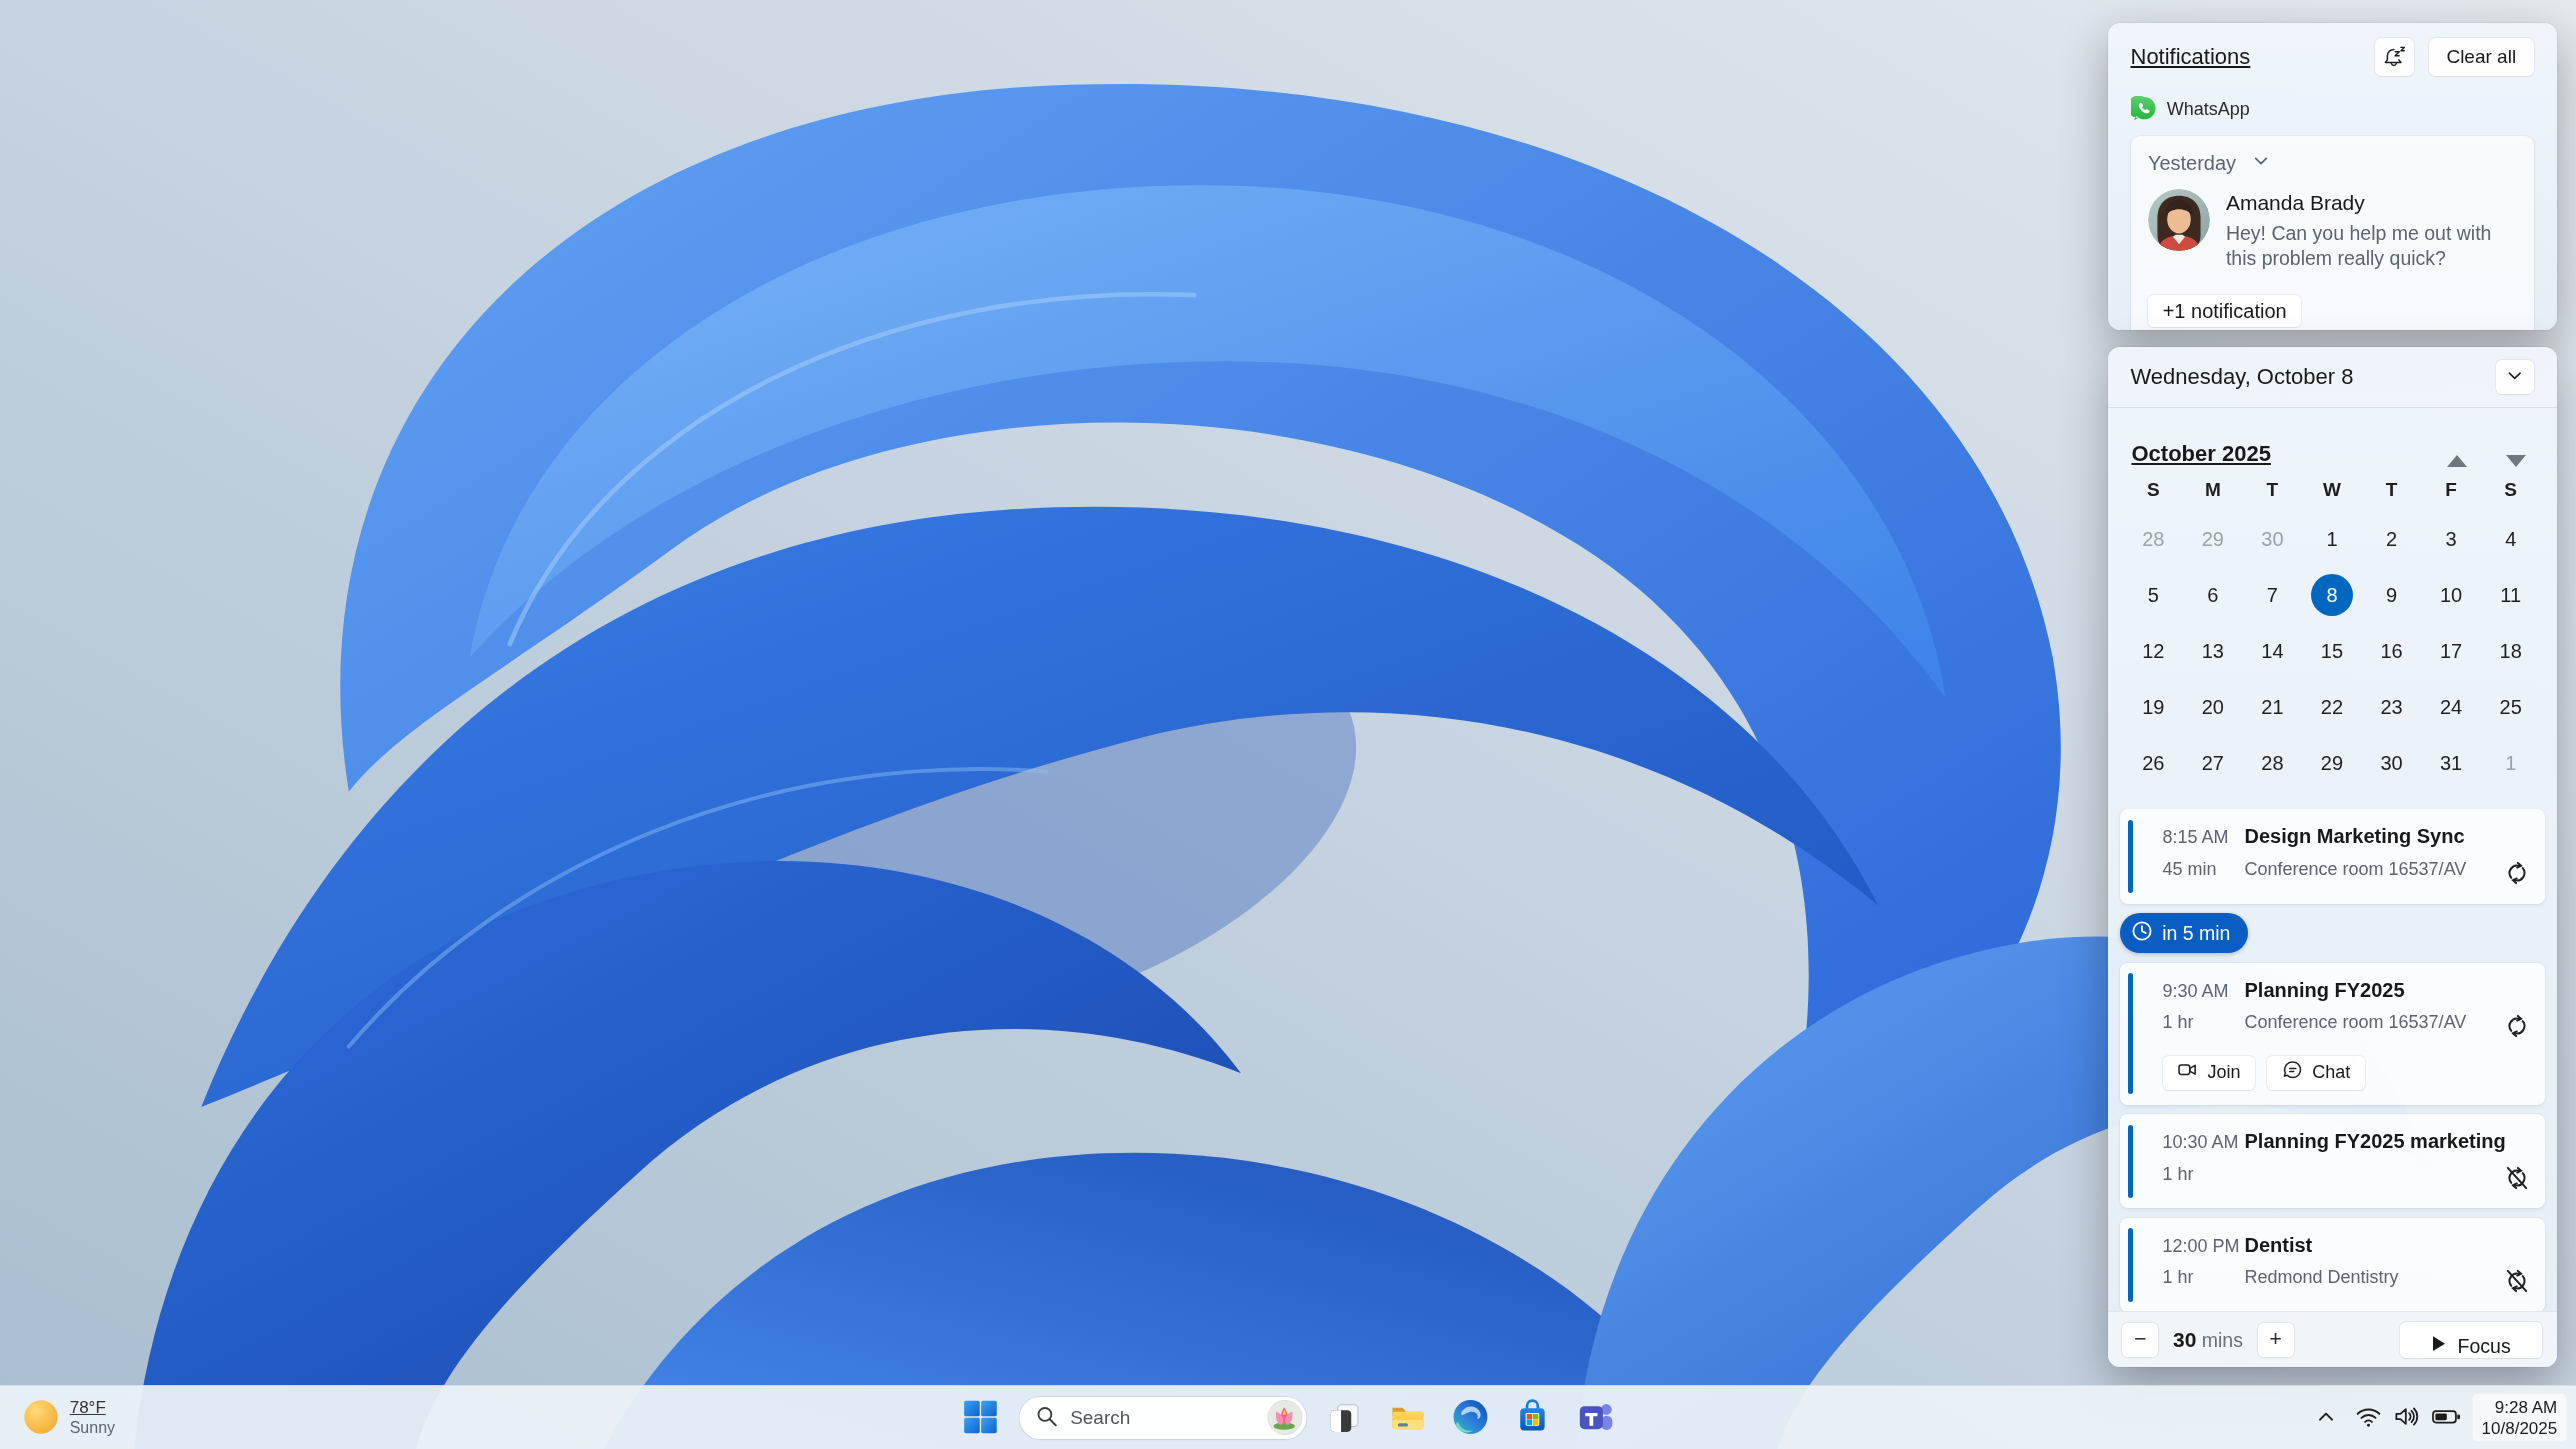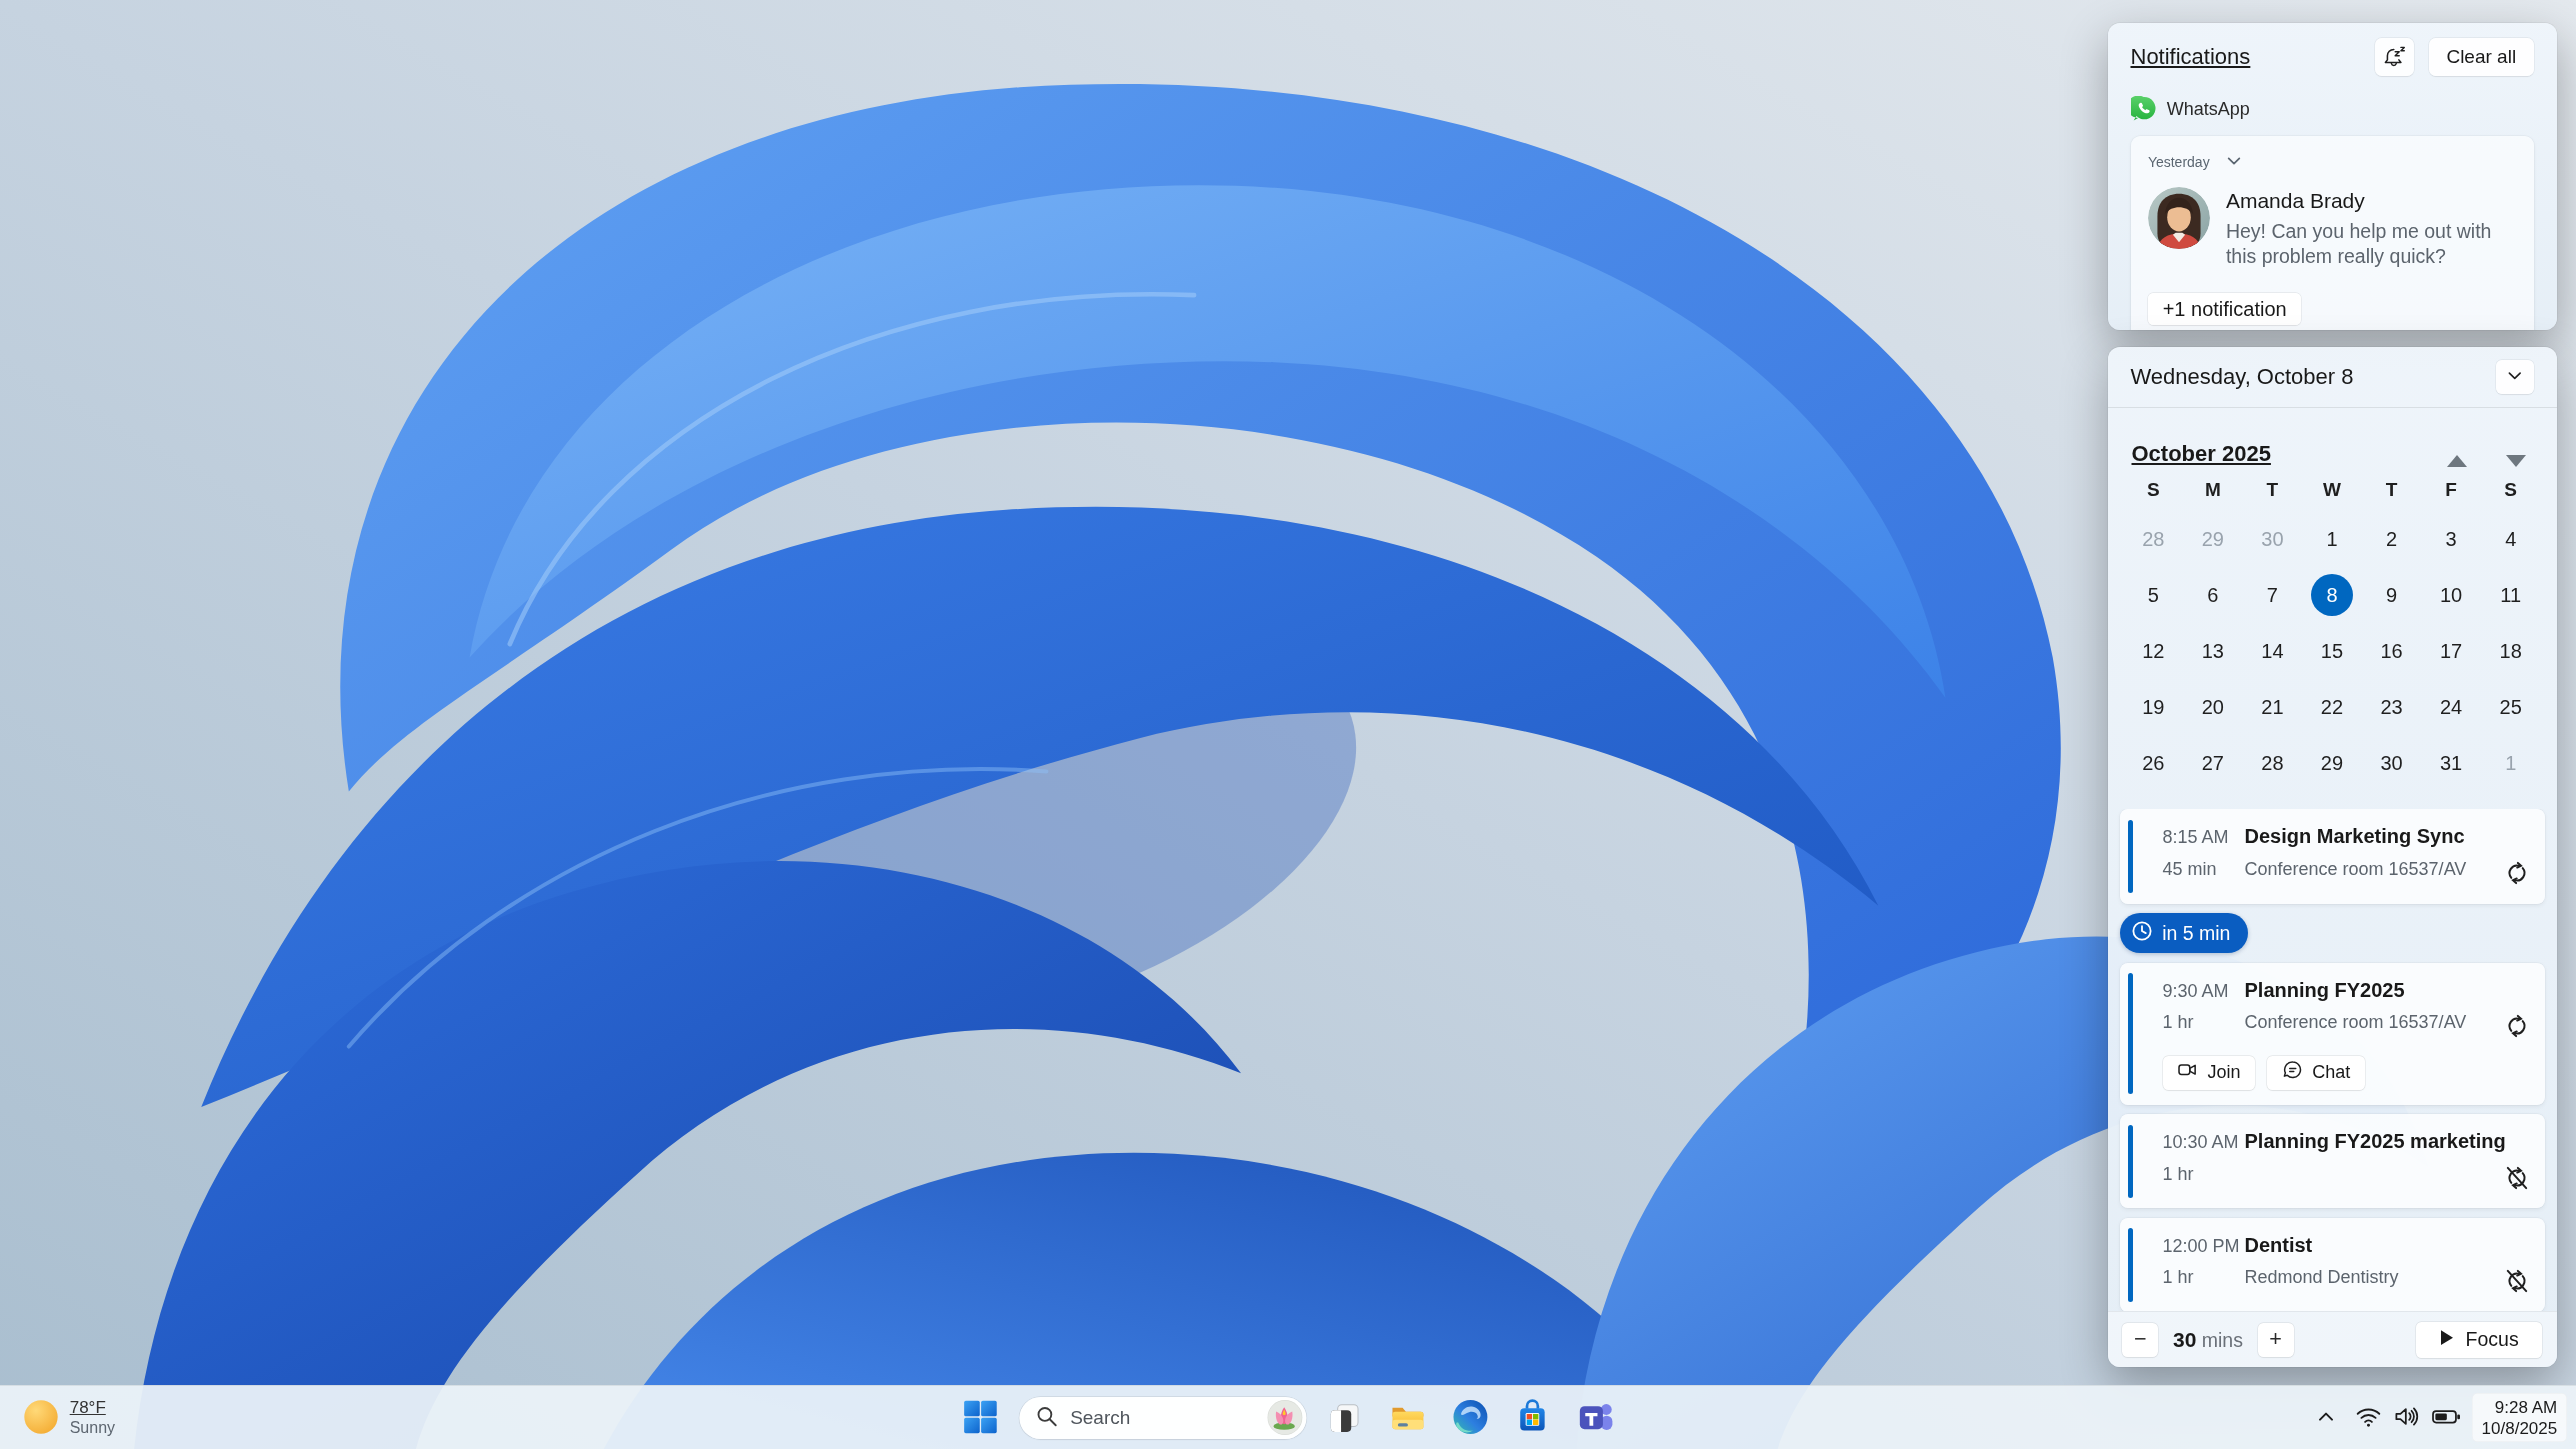--- a/index.html
+++ b/index.html
@@ -37,21 +37,21 @@
     box-shadow:0 0 0 0.7px rgba(0,0,0,.055), 0 0.7px 1.3px rgba(0,0,0,.06);
     display:flex; align-items:center;
   }
   .app-group-row { display:flex; align-items:center; gap:10.7px; margin-top:19px; height:27px; }
   .app-group-row .app-name { font-size:18px; color:#2a2a2a; }
   .notif-card {
     margin-top:13.4px; border-radius:9.4px; padding:14.8px 17.4px 14.8px;
     background:rgba(252,253,255,.70);
     box-shadow:0 0 0 0.7px rgba(0,0,0,.035), 0 1.3px 4px rgba(0,0,0,.05);
   }
-  .group-label-row { display:flex; align-items:center; gap:14.8px; color:#5b6671; font-size:14px; }
+  .group-label-row { display:flex; align-items:center; gap:14.8px; color:#5b6671; font-size:20px; }
   .notif-body { display:flex; gap:16px; margin-top:13.4px; }
   .avatar { width:62px; height:62px; border-radius:50%; overflow:hidden; flex:0 0 auto; }
   .notif-text .sender { font-size:21px; color:#191919; margin-top:1.3px; }
   .notif-text .message { font-size:19.5px; color:#5c646d; line-height:25px; margin-top:6.7px; max-width:315px; }
   .more-btn {
     margin-top:24px; height:32px; padding:0 14.8px; border-radius:5.4px; display:inline-flex;
     align-items:center; font-size:20px; color:#191919; background:rgba(255,255,255,.95);
     box-shadow:0 0 0 0.7px rgba(0,0,0,.07), 0 0.7px 1.3px rgba(0,0,0,.05);
   }
 
@@ -115,23 +115,23 @@
   }
   .stepper-btn {
     width:36px; height:34px; border-radius:5.4px; background:#fff; font-size:21.5px; color:#2a2a2a;
     box-shadow:0 0 0 0.7px rgba(0,0,0,.07), 0 0.7px 1.3px rgba(0,0,0,.05);
     display:flex; align-items:center; justify-content:center;
   }
   .duration { font-size:19.5px; color:#6a7078; margin:0 2.7px; }
   .duration b { font-size:21px; color:#191919; font-weight:bold; margin-right:5.4px; }
   .cal-footer .spacer { flex:1; }
   .focus-btn {
-    height:36px; padding:0 23px; border-radius:5.4px; background:#fff;
+    height:36px; padding:0 31px; border-radius:5.4px; background:#fff;
     box-shadow:0 0 0 0.7px rgba(0,0,0,.07), 0 0.7px 1.3px rgba(0,0,0,.05);
-    display:inline-flex; align-items:center; gap:10.7px; font-size:19.5px; color:#191919;
+    display:inline-flex; align-items:flex-end; gap:10.7px; font-size:19.5px; color:#191919;
   }
 
   
   .taskbar {
     position:absolute; left:0; right:0; bottom:0; height:64px;
     background:rgba(235,242,248,.94); border-top:0.7px solid rgba(0,0,0,.07);
   }
   .weather { position:absolute; left:23px; top:0; bottom:0; display:flex; align-items:center; gap:10.7px; }
   .weather .lines { display:flex; flex-direction:column; line-height:20px; }
   .weather .temp { font-size:17px; color:#333;text-decoration:underline; }

